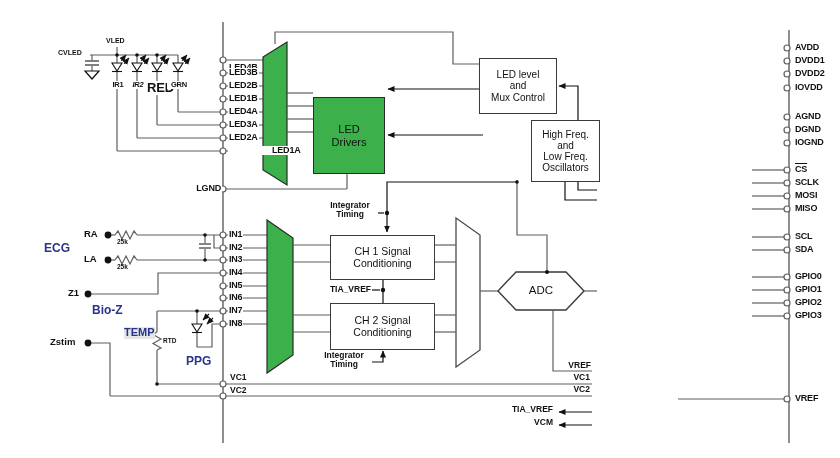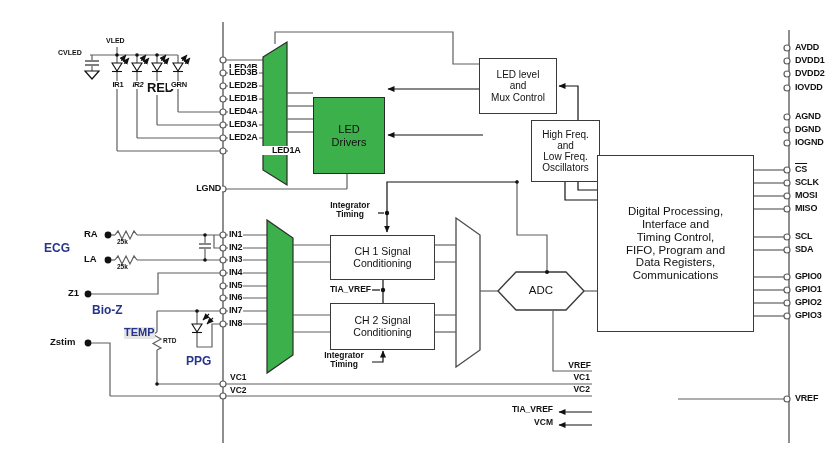--- a/index.html
+++ b/index.html
@@ -258,26 +258,20 @@
 Mux Control</div>
   <div class="box" style="left:483px;top:120px;width:67px;height:60px;font-size:10px;margin-left:48px;">High Freq.
 and
 Low Freq.
 Oscillators</div>
   <div class="box" style="left:330px;top:235px;width:103px;height:43px;font-size:10.5px;">CH 1 Signal
 Conditioning</div>
   <div class="box" style="left:330px;top:303px;width:103px;height:45px;font-size:10.5px;">CH 2 Signal
 Conditioning</div>
   <div class="lbl calign" style="left:505px;top:284px;width:72px;font-size:11.5px;">ADC</div>
-  <div class="box" style="left:597px;top:155px;width:155px;height:175px;font-size:11.5px;">Digital Processing,
-Interface and
-Timing Control,
-FIFO, Program and
-Data Registers,
-Communications</div>
 
   <div class="lbl pin" style="left:228px;top:63px;">LED4B</div>
   <div class="lbl pin" style="left:228px;top:68px;">LED3B</div>
   <div class="lbl pin" style="left:228px;top:81px;">LED2B</div>
   <div class="lbl pin" style="left:228px;top:94px;">LED1B</div>
   <div class="lbl pin" style="left:228px;top:107px;">LED4A</div>
   <div class="lbl pin" style="left:228px;top:120px;">LED3A</div>
   <div class="lbl pin" style="left:228px;top:133px;">LED2A</div>
   <div class="lbl pin" style="left:228px;top:146px;padding-left:44px;">LED1A</div>
   <div class="lbl pin ralign" style="left:182px;top:184px;width:38px;">LGND</div>

